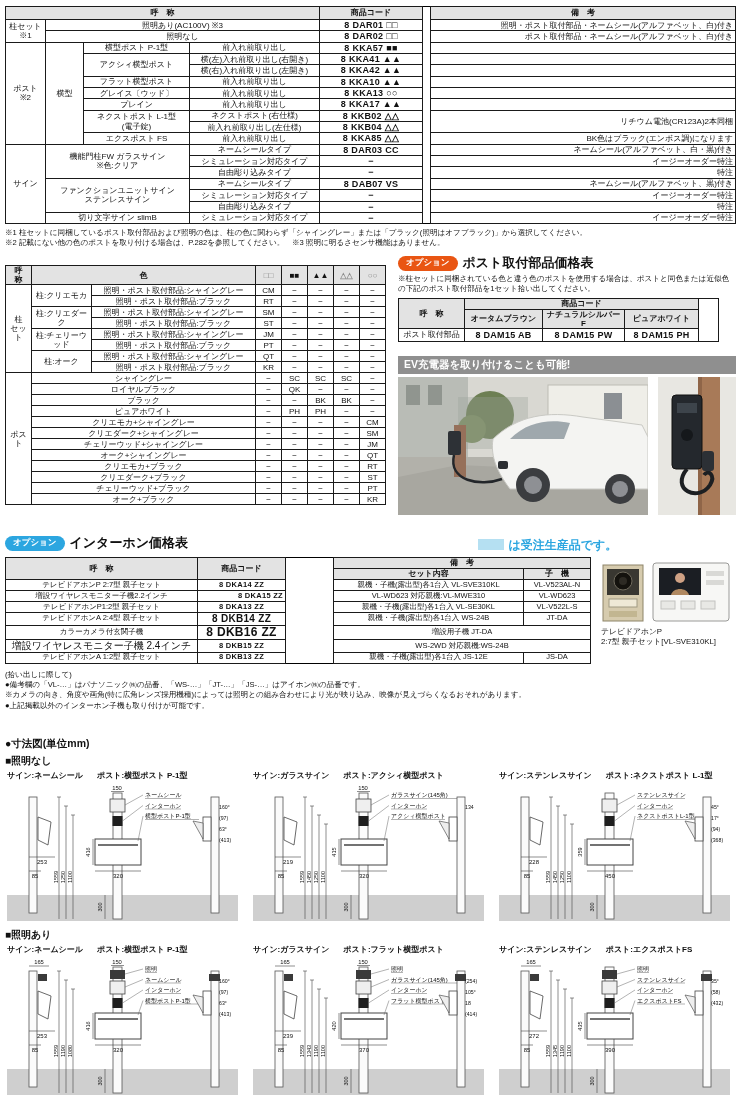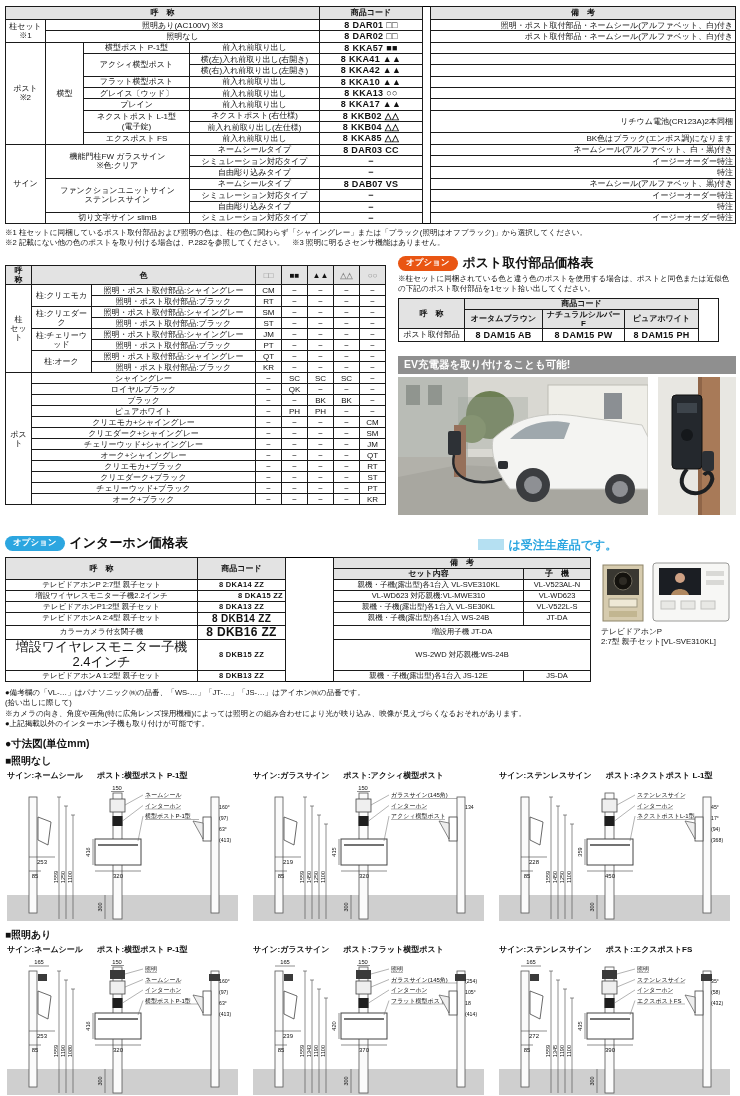--- a/index.html
+++ b/index.html
@@ -503,21 +503,21 @@
           <td class="cen" style="font-size: 7.5px;">親機・子機(露出型)各1台入 WS-24B</td>
           <td class="cen" style="font-size: 7.5px;">JT-DA</td>
         </tr>
         <tr>
           <td class="cen" style="font-size: 7.5px;">カラーカメラ付玄関子機</td>
           <td class="code" style="font-size: 12px;">8 DKB16 ZZ</td>
           <td class="sp"></td>
           <td colspan="2" class="cen" style="font-size: 7.5px;">増設用子機 JT-DA</td>
         </tr>
         <tr>
-          <td class="cen" style="font-size: 13px;">増設ワイヤレスモニター子機 2.4インチ</td>
+          <td class="cen" style="font-size: 10px;">増設ワイヤレスモニター子機 2.4インチ</td>
           <td class="code" style="font-size: 7.5px;">8 DKB15 ZZ</td>
           <td class="sp"></td>
           <td colspan="2" class="cen" style="font-size: 7.5px;">WS-2WD 対応親機:WS-24B</td>
         </tr>
         <tr>
           <td class="cen" style="font-size: 7.5px;">テレビドアホンA 1:2型 親子セット</td>
           <td class="code" style="font-size: 7.5px;">8 DKB13 ZZ</td>
           <td class="sp"></td>
           <td class="cen" style="font-size: 7.5px;">親機・子機(露出型)各1台入 JS-12E</td>
           <td class="cen" style="font-size: 7.5px;">JS-DA</td>
@@ -539,22 +539,22 @@
       <rect x="105" y="10" width="18" height="5" fill="#d9d9d6"></rect>
         <rect x="105" y="19" width="18" height="5" fill="#d9d9d6"></rect>
       <rect x="60" y="40" width="14" height="8" fill="#e8e8e5" stroke="#c2c2bf"></rect>
       <rect x="80" y="40" width="14" height="8" fill="#e8e8e5" stroke="#c2c2bf"></rect>
       <rect x="100" y="40" width="14" height="8" fill="#e8e8e5" stroke="#c2c2bf"></rect>
     </svg>
     <div class="cap">テレビドアホンP</div>
     <div class="cap">2:7型 親子セット[VL-SVE310KL]</div>
   </div>
   <div style="margin-top:6px;">
+    <div class="note">(拾い出しに際して)</div>
     <div class="note">●備考欄の「VL-…」はパナソニック㈱の品番、「WS-…」「JT-…」「JS-…」はアイホン㈱の品番です。</div>
-    <div class="note">(拾い出しに際して)</div>
     <div class="note">※カメラの向き、角度や画角(特に広角レンズ採用機種)によっては照明との組み合わせにより光が映り込み、映像が見えづらくなるおそれがあります。</div>
     <div class="note">●上記掲載以外のインターホン子機も取り付けが可能です。</div>
   </div>
 </div>
 
 <div class="abs" style="top:737px;left:5px;width:732px;">
   <div class="dims-head">●寸法図(単位mm)</div>
   <div class="grp-label" style="margin-top:3px;">■照明なし</div>
   <div style="position:relative;height:152px;margin-top:2px;">
     <div class="abs" style="left:0;top:0;width:238px;">

